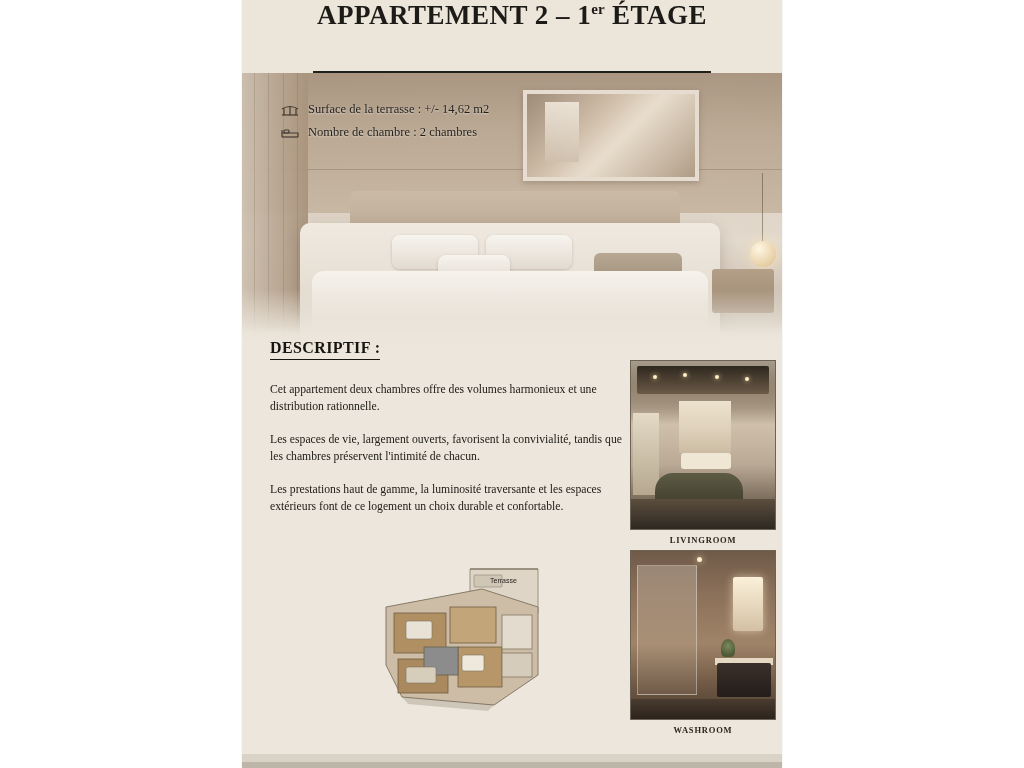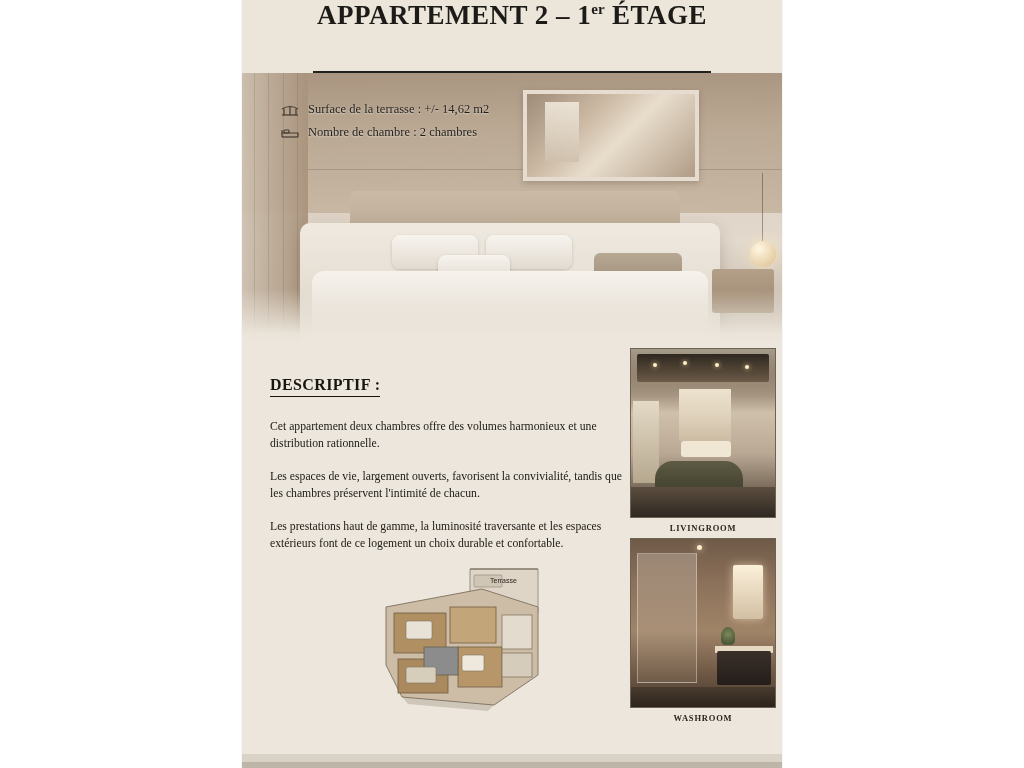--- a/index.html
+++ b/index.html
@@ -197,21 +197,21 @@
     font-family: "Liberation Serif", serif;
     font-size: 12.5px;
     color: #211e19;
     white-space: nowrap;
     text-shadow: 0 1px 2px rgba(255,255,255,0.55);
   }
   
   .descriptif {
     position: absolute;
     left: 28px;
-    top: 376px;
+    top: 339px;
     width: 360px;
   }
   .descriptif h2 {
     margin: 0 0 22px 0;
     font-family: "Liberation Serif", serif;
     font-size: 16px;
     font-weight: 700;
     color: #17150f;
     letter-spacing: 0.4px;
     display: inline-block;
@@ -224,20 +224,21 @@
     font-size: 11.7px;
     line-height: 1.45;
     color: #22201b;
     max-width: 352px;
   }
   
   .photo-card {
     position: absolute;
     width: 146px;
     background: #ece6dc;
+    margin-top: 12px;
   }
   .photo-card .frame {
     width: 146px;
     height: 170px;
     border: 1.5px solid #6d6355;
     box-sizing: border-box;
     overflow: hidden;
     position: relative;
   }
   .photo-card .cap {

